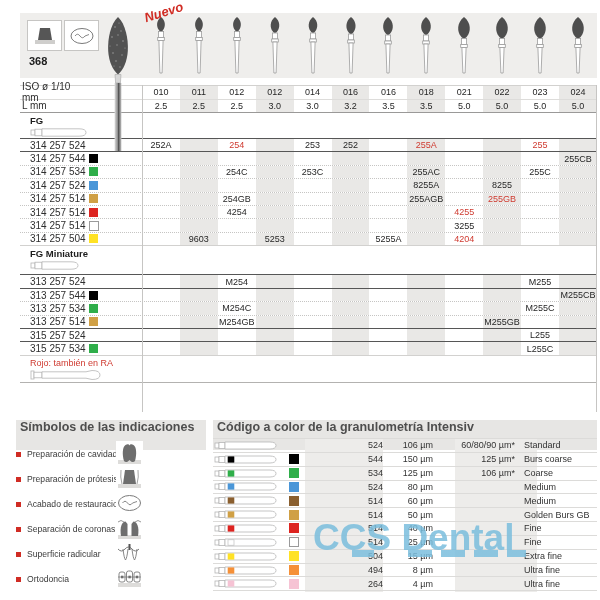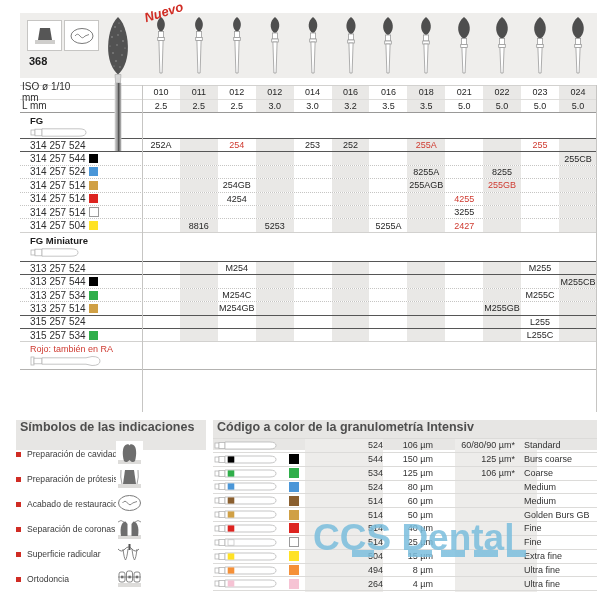--- a/index.html
+++ b/index.html
@@ -283,20 +283,38 @@
         <div class="dcell band"></div>
         <div class="dcell"></div>
         <div class="dcell band"></div>
         <div class="dcell"></div>
         <div class="dcell band"></div>
         <div class="dcell"></div>
         <div class="dcell band">255CB</div>
       </div>
       <div class="trow drow dt">
         <div class="label-cell pad">
+          <span class="codetxt">314 257 534</span>
+          <span class="sq" style="background: rgb(47, 174, 74);"></span>
+        </div>
+        <div class="dcell"></div>
+        <div class="dcell band"></div>
+        <div class="dcell">254C</div>
+        <div class="dcell band"></div>
+        <div class="dcell">253C</div>
+        <div class="dcell band"></div>
+        <div class="dcell"></div>
+        <div class="dcell band">255AC</div>
+        <div class="dcell"></div>
+        <div class="dcell band"></div>
+        <div class="dcell">255C</div>
+        <div class="dcell band"></div>
+      </div>
+      <div class="trow drow dt">
+        <div class="label-cell pad">
           <span class="codetxt">314 257 524</span>
           <span class="sq" style="background: rgb(74, 150, 216);"></span>
         </div>
         <div class="dcell"></div>
         <div class="dcell band"></div>
         <div class="dcell"></div>
         <div class="dcell band"></div>
         <div class="dcell"></div>
         <div class="dcell band"></div>
         <div class="dcell"></div>
@@ -359,28 +377,28 @@
         <div class="dcell band"></div>
         <div class="dcell"></div>
         <div class="dcell band"></div>
       </div>
       <div class="trow drow dt">
         <div class="label-cell pad">
           <span class="codetxt">314 257 504</span>
           <span class="sq" style="background: rgb(255, 226, 37);"></span>
         </div>
         <div class="dcell"></div>
-        <div class="dcell band">8816</div>
+        <div class="dcell band">9603</div>
         <div class="dcell"></div>
         <div class="dcell band">5253</div>
         <div class="dcell"></div>
         <div class="dcell band"></div>
         <div class="dcell">5255A</div>
         <div class="dcell band"></div>
-        <div class="dcell redtxt">2427</div>
+        <div class="dcell redtxt">4204</div>
         <div class="dcell band"></div>
         <div class="dcell"></div>
         <div class="dcell band"></div>
       </div>
       <div class="trow sec-label lt s30">
         <div class="sec-label-inner">
           <div class="sec-title">FG Miniature</div>
           <div class="sec-icon"><svg width="70" height="11" viewBox="0 0 70 11">
     <rect x="1" y="3" width="4" height="5" fill="#fff" stroke="#b6b6b6" stroke-width="0.8"></rect>
     <rect x="5" y="2.2" width="7" height="6.6" fill="#fff" stroke="#b6b6b6" stroke-width="0.8"></rect>

